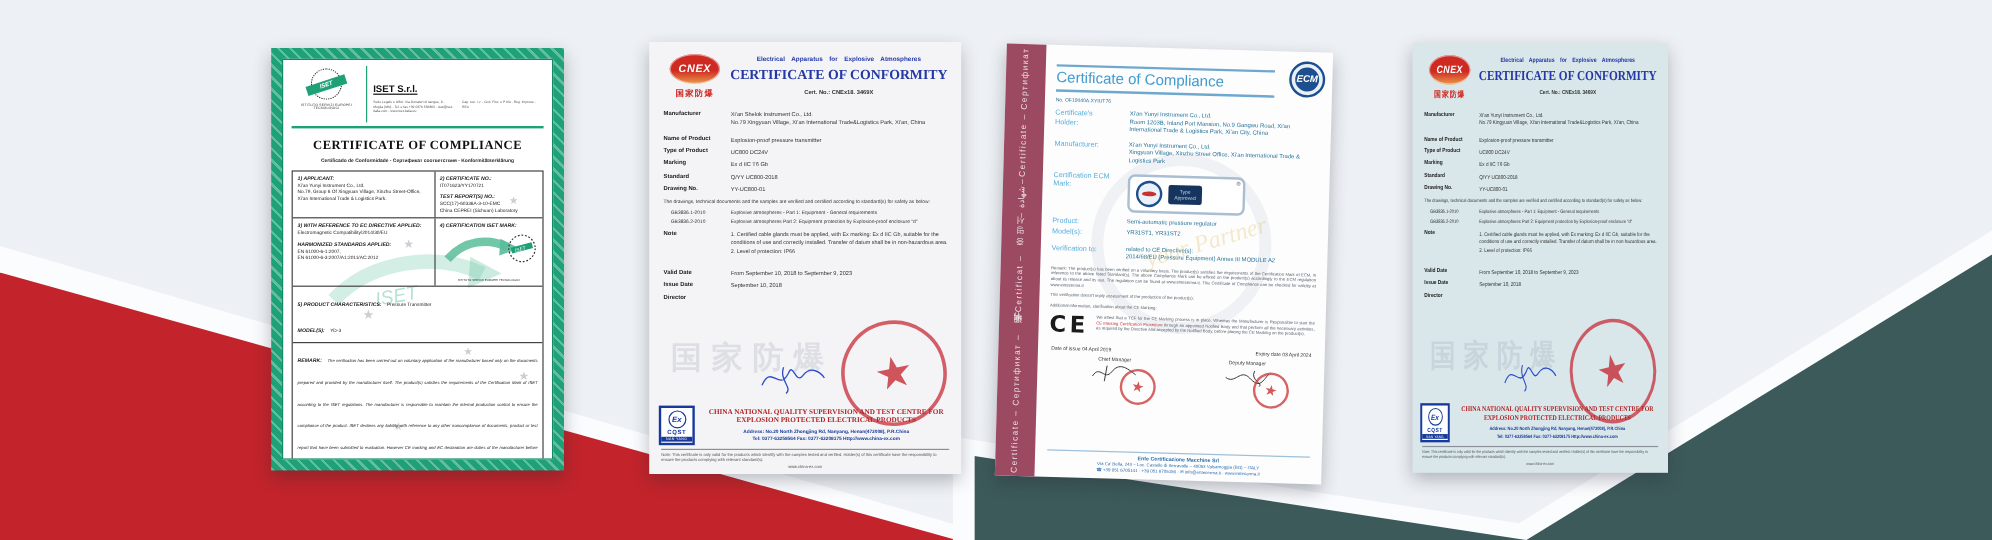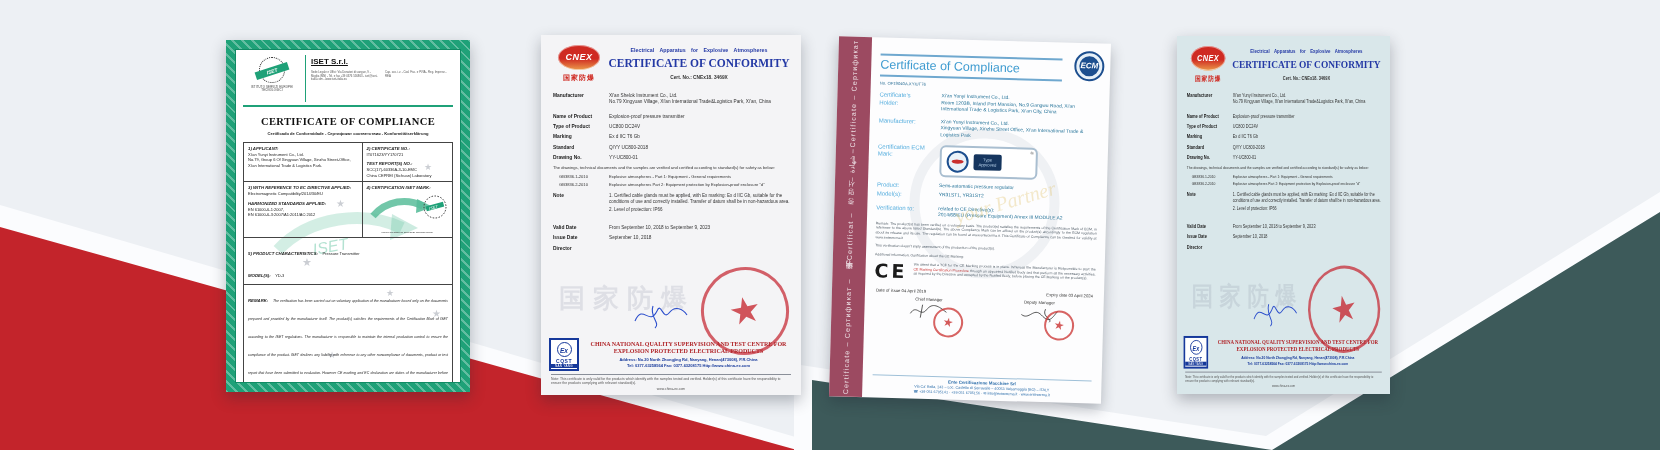--- a/index.html
+++ b/index.html
@@ -21,21 +21,21 @@
   .iset { left:226px; top:40px; width:244px; height:352px; background:#1fa178;
           background-image:repeating-linear-gradient(45deg, rgba(255,255,255,.30) 0 2px, rgba(0,0,0,0) 2px 7px);
           padding:9px; }
   .iset-paper { position:relative; width:100%; height:100%; background:#fff; border:1px solid #128a64; padding:5px 7px; overflow:hidden; }
   .i-head { display:flex; gap:4px; border-bottom:2px solid #1fa178; padding-bottom:3px; height:52px; }
   .i-logo { width:58px; text-align:center; }
   .i-circ { width:26px; height:26px; margin:2px auto 0; border:1.5px dotted #222; border-radius:50%; position:relative; }
   .i-rib { position:absolute; left:-5px; right:-5px; top:9px; height:8px; background:#1fa178; color:#fff; font-size:5px; font-weight:bold; font-style:italic; transform:rotate(-18deg); line-height:8px; }
   .i-cap { font-size:2.8px; color:#333; margin-top:3px; letter-spacing:.2px; line-height:1.2; }
   .i-hr { flex:1; border-left:1px solid #1fa178; padding-left:5px; overflow:hidden; }
-  .i-company { font-size:8px; font-weight:bold; color:#111; margin-top:2px;text-decoration:underline; }
+  .i-company { font-size:8px; font-weight:bold; color:#111; margin-top:15px;text-decoration:underline; }
   .i-small { display:flex; gap:6px; margin-top:5px; font-size:2.8px; color:#555; line-height:1.3; }
   .i-small > div { flex:1; }
   .i-title { text-align:center; font-family:"Liberation Serif", serif; font-weight:bold; font-size:10.5px; color:#111; margin-top:9px; letter-spacing:.4px; }
   .i-sub { text-align:center; font-size:4.1px; font-weight:bold; color:#222; margin-top:4px; }
   .i-table { border:1px solid #444; margin-top:6px; color:#222; position:relative; }
   .i-r2 { display:flex; }
   .i-cA { width:57%; border-right:1px solid #444; padding:3px 4px; }
   .i-cB { width:43%; padding:3px 4px; }
   .bt { border-top:1px solid #444; }
   .i-lab { font-size:4.3px; font-weight:bold; font-style:italic; color:#1a1a1a; }

